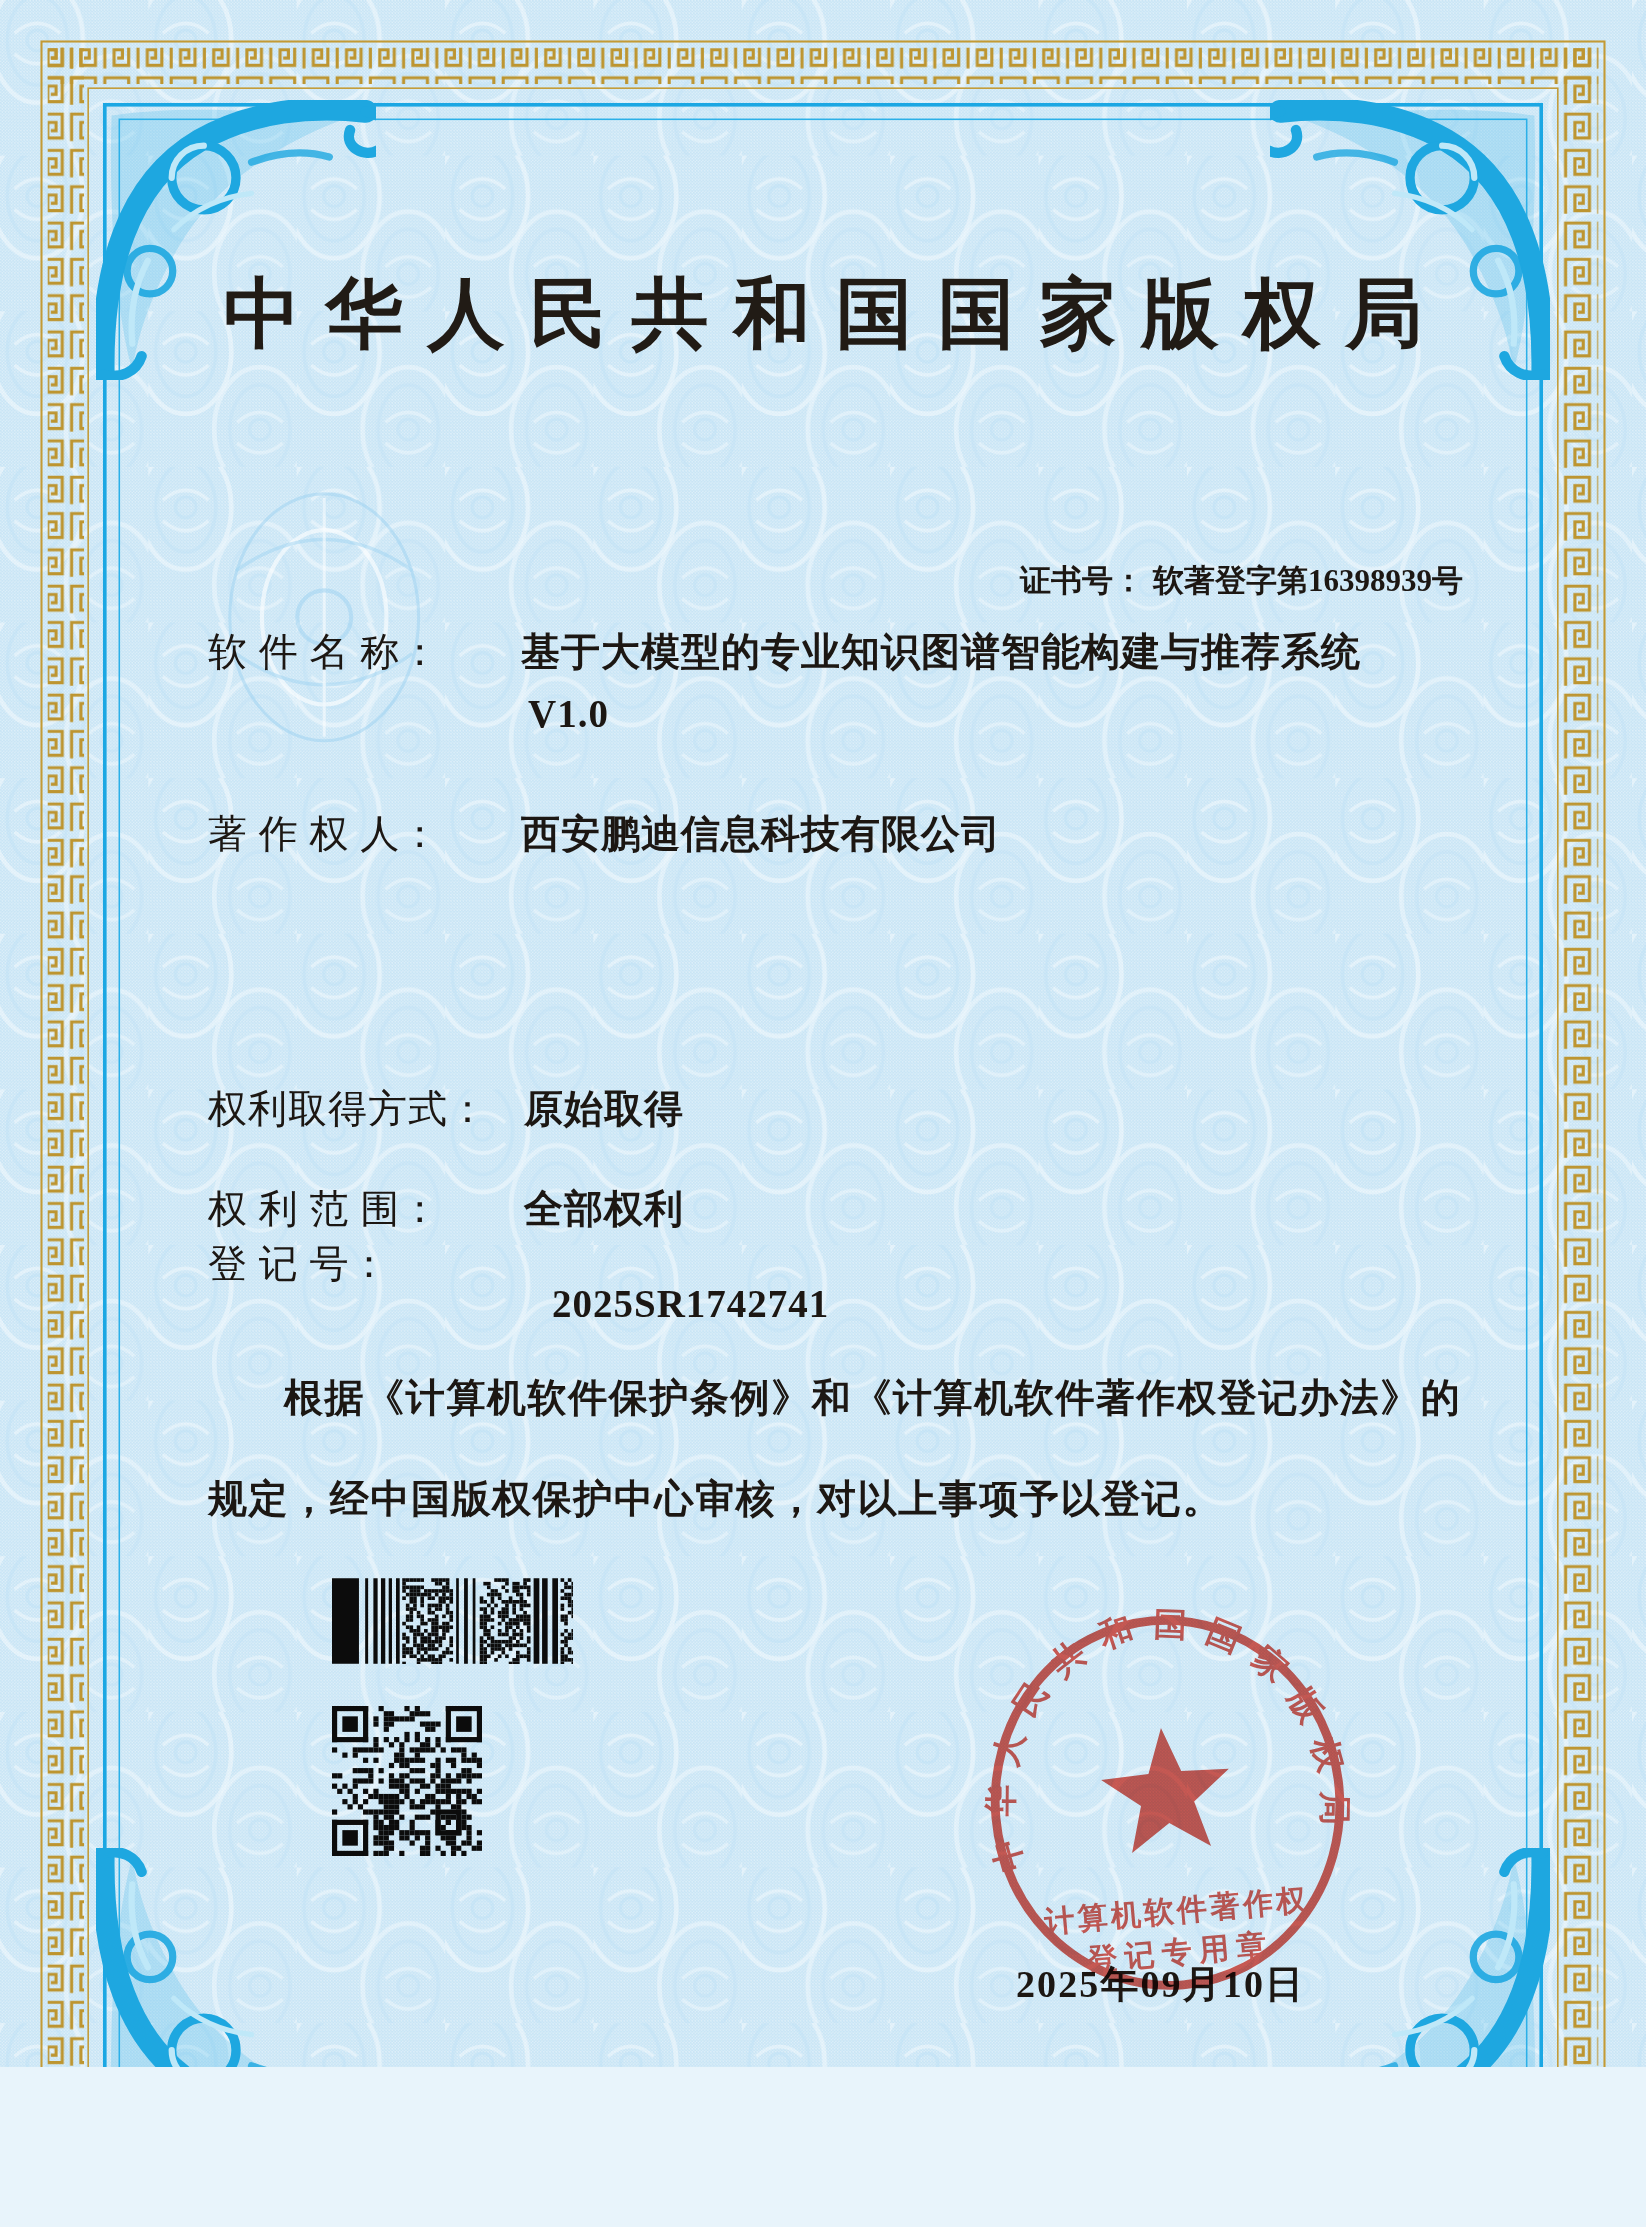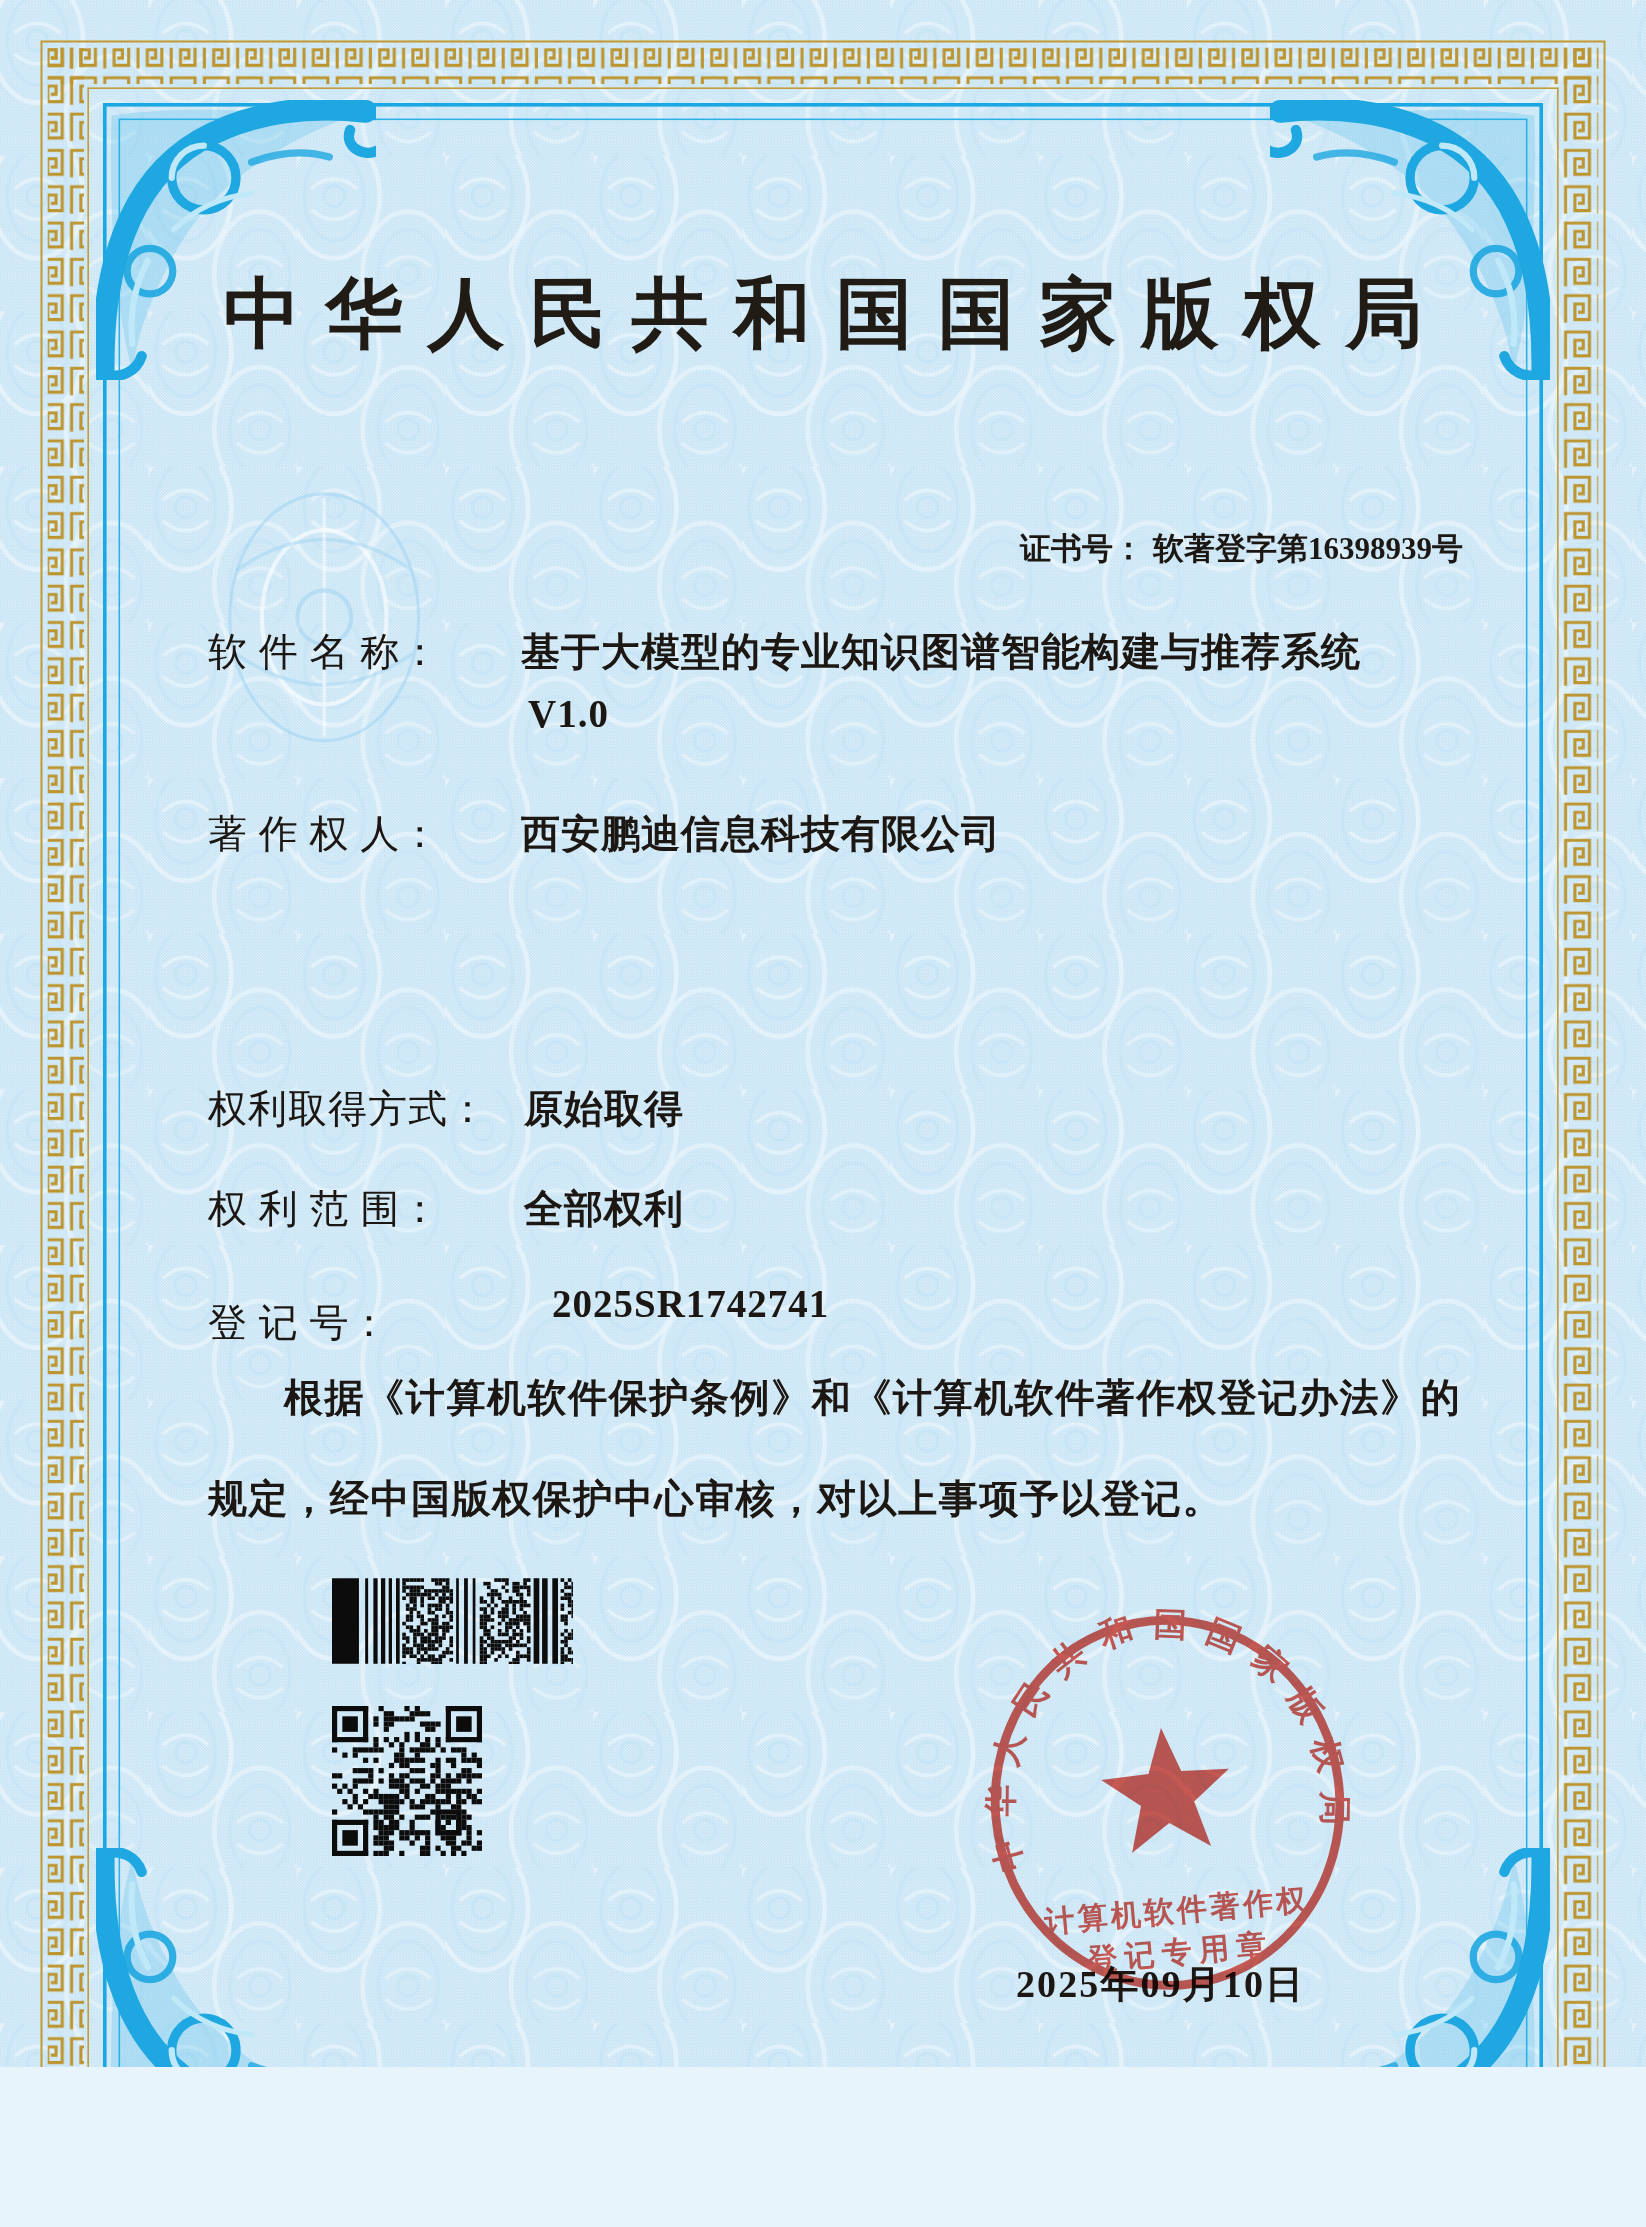--- a/index.html
+++ b/index.html
@@ -20,21 +20,21 @@
     background-size:3.1px 3.1px;
     background-position:0 0,1.6px 1.6px;
   }
   svg.layer{position:absolute;left:0;top:0;z-index:2;}
   .txt{position:absolute;z-index:6;white-space:nowrap;}
   .title{
     left:0;width:100%;text-align:center;
     font-weight:900;font-size:77px;line-height:1.05;
     color:#211b15;
   }
-  .certline{font-size:31px;font-weight:600;}
+  .certline{font-size:31px;font-weight:600;margin-top:32px;}
   .lbl{font-size:39px;font-weight:400;letter-spacing:1px;}
   .val{font-size:39px;font-weight:600;letter-spacing:1px;}
   .stmt{font-size:39px;font-weight:600;letter-spacing:1.6px;}
   .date{font-size:38px;font-weight:600;letter-spacing:2.1px;}
   .corner{position:absolute;width:280px;height:280px;z-index:3;}
   .corner svg{width:100%;height:100%;}
   .c-tr{transform:scaleX(-1);}
   .c-bl{transform:scaleY(-1);}
   .c-br{transform:scale(-1,-1);}
   #sealSvg{position:absolute;z-index:7;mix-blend-mode:multiply;opacity:.93;}
@@ -178,21 +178,21 @@
 
   <div class="txt lbl" style="left:208px;top:807px;">著 作 权 人：</div>
   <div class="txt val" style="left:521px;top:807px;">西安鹏迪信息科技有限公司</div>
 
   <div class="txt lbl" style="left:208px;top:1082px;">权利取得方式：</div>
   <div class="txt val" style="left:524px;top:1082px;">原始取得</div>
 
   <div class="txt lbl" style="left:208px;top:1182px;">权 利 范 围：</div>
   <div class="txt val" style="left:524px;top:1182px;">全部权利</div>
 
-  <div class="txt lbl" style="left:208px;top:1296px;">登  记  号：</div>
+  <div class="txt lbl" style="left:208px;top:1237px;">登  记  号：</div>
   <div class="txt val" style="left:524px;top:1281px;margin-left:28px;">2025SR1742741</div>
 
   <div class="txt stmt" style="left:284px;top:1371px;">根据《计算机软件保护条例》和《计算机软件著作权登记办法》的</div>
   <div class="txt stmt" style="left:208px;top:1472px;">规定，经中国版权保护中心审核，对以上事项予以登记。</div>
 
   <svg id="barcode" style="left:332px;top:1578px;" width="241" height="86" viewBox="0 0 465 165">
       <rect x="0" y="0" width="52" height="165" fill="#0c0c0c"></rect>
       <rect x="64" y="0" width="5.714322775602341" height="165" fill="#0c0c0c"></rect>
       <rect x="79.8451006358955" y="0" width="8.194720331579447" height="165" fill="#0c0c0c"></rect>
       <rect x="94.44472877122462" y="0" width="8.359442539513111" height="165" fill="#0c0c0c"></rect>

